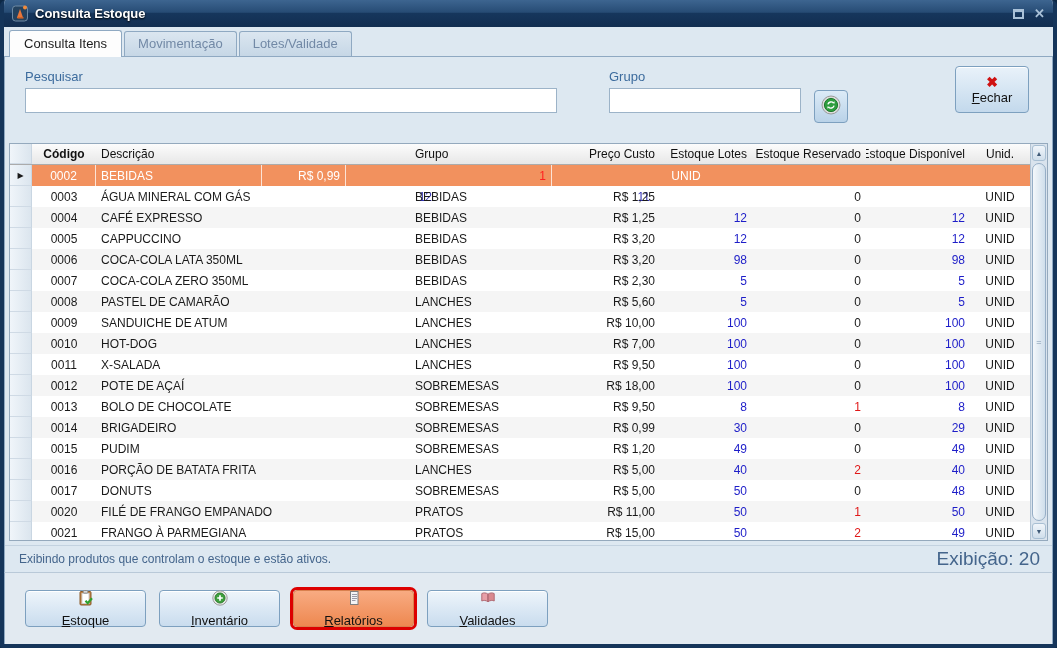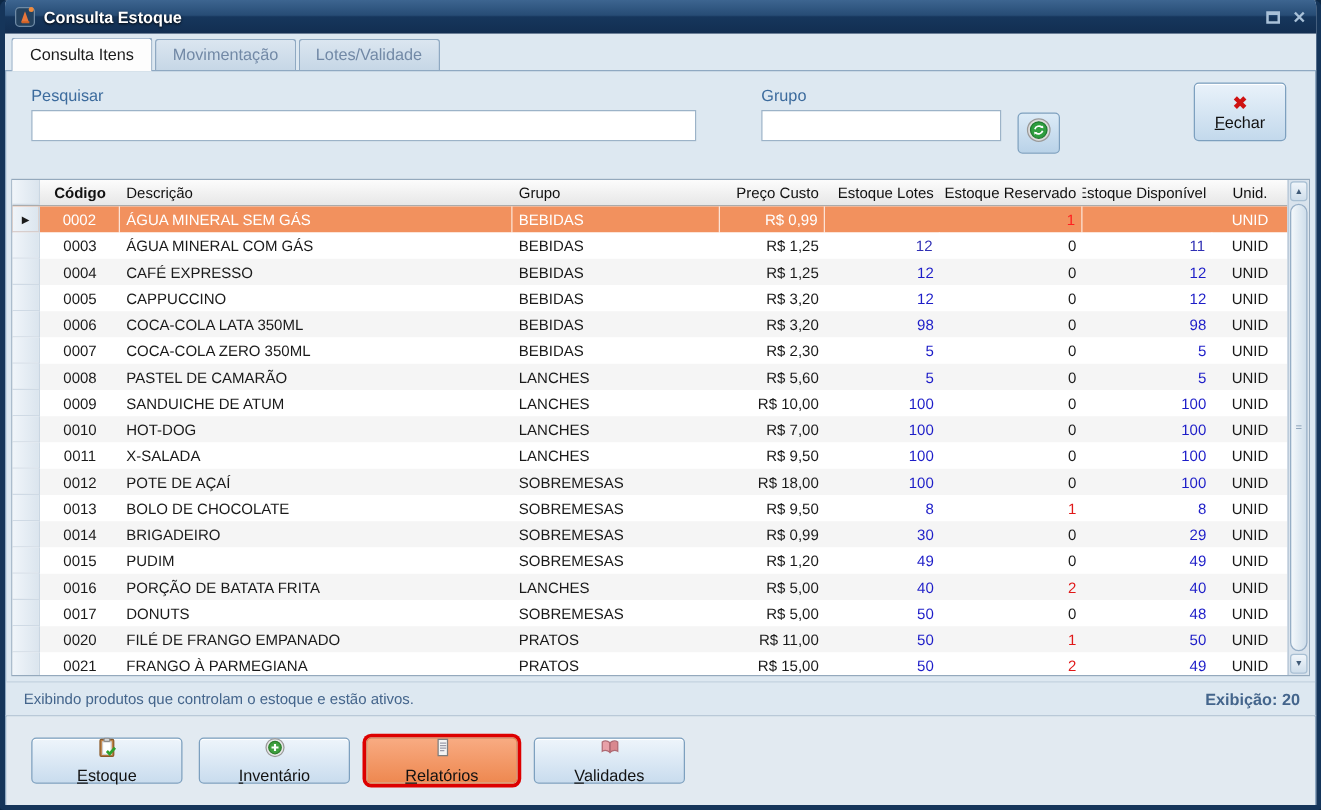--- a/index.html
+++ b/index.html
@@ -93,21 +93,21 @@
     font-size:7px; color:#3f5a77; background:linear-gradient(#f0f5fa,#cfdeeb);
     border:1px solid #a8bfd3; border-radius:3px; margin:1px; }
   .scroll-thumb { flex:1; margin:1px; border:1px solid #96aec6; border-radius:7px;
     background:linear-gradient(90deg,#f4f8fb,#cfdeeb);
     display:flex; align-items:center; justify-content:center; }
   .thumb-grip { color:#7b94ad; font-size:9px; letter-spacing:0; line-height:6px; }
 
   
   .statusbar { flex:0 0 27px; display:flex; align-items:center; padding:0 12px 0 14px;
     font-size:12px; color:#44658c; border-top:1px solid #c3d2e0; background:#dde8f1; margin-top:4px; }
-  .status-right { margin-left:auto; font-size:13px;font-weight:bold; }
+  .status-right { margin-left:auto; font-size:19px; }
 
   
   .footer { flex:0 0 72px; background:#e2eaf1; border-top:1px solid #b9c9d8;
     display:flex; align-items:center; padding-left:20px; gap:13px;
     border-left:1px solid #8fa9c2; border-right:1px solid #8fa9c2; }
   .fbtn { width:121px; height:37px; border:1px solid #7da0bf; border-radius:4px;
     background:linear-gradient(#eef5fb,#c9dcee); box-shadow:inset 0 1px 0 #fff;
     display:flex; flex-direction:column; align-items:center; justify-content:center; gap:4px;
     font-size:13px; color:#111; font-family:"Liberation Sans",sans-serif; }
   .fbtn.hl { background:linear-gradient(#f8ab82,#ee8850);
@@ -180,21 +180,20 @@
           <div class="hcell col-res">Estoque Reservado</div>
           <div class="hcell col-disp">Estoque Disponível</div>
           <div class="hcell col-unid">Unid.</div>
         </div>
         <div class="grid-body">
             <div class="grow sel">
               <div class="col-ind">
                 <span class="row-arrow">▶</span>
               </div>
               <div class="cell col-codigo">0002</div>
-              <div class="cell col-desc">ÁGUA MINERAL SEM GÁS</div>
               <div class="cell col-grupo">BEBIDAS</div>
               <div class="cell col-preco">R$ 0,99</div>
               <div class="cell col-atual num-blue">12</div>
               <div class="cell col-res num-red">1</div>
               <div class="cell col-disp num-blue">11</div>
               <div class="cell col-unid">UNID</div>
             </div>
             <div class="grow">
               <div class="col-ind"></div>
               <div class="cell col-codigo">0003</div>

